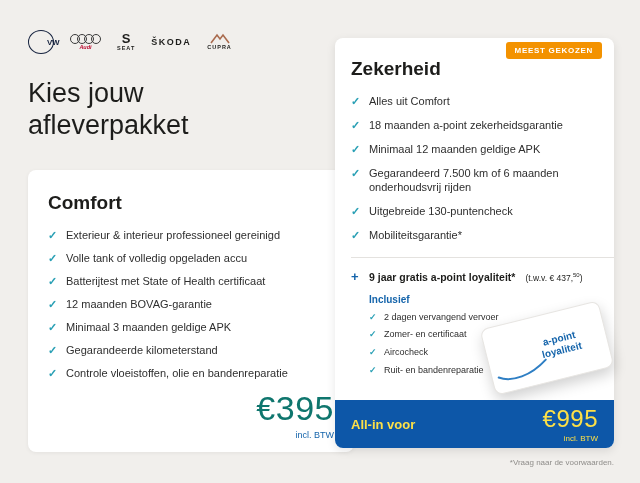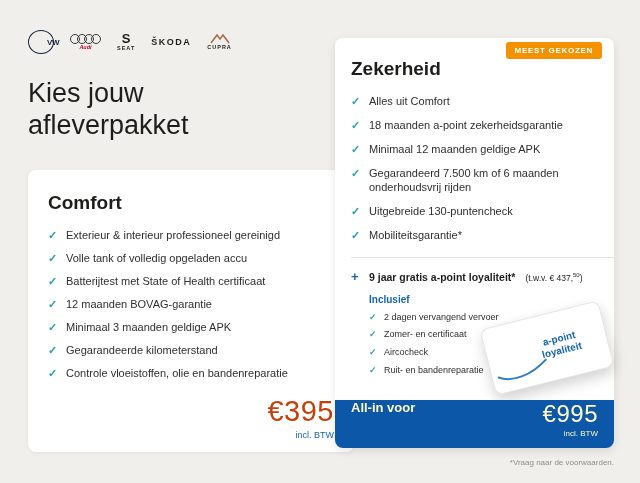--- a/index.html
+++ b/index.html
@@ -36,21 +36,21 @@
   ul.checklist li { display:flex; align-items:flex-start; gap:7px;
                     font-size:11px; line-height:1.28; color:#2e2e2e; }
   .check { flex:0 0 11px; color:#2aa0b5; font-weight:bold; font-size:11px; line-height:1.28; }
 
   
   .card.comfort { left:28px; top:170px; width:326px; height:282px;
                   padding:20px 20px 0 20px; box-shadow:0 1px 4px rgba(0,0,0,0.06); }
   .card.comfort h2 { margin:2px 0 14px; }
   .card.comfort ul.checklist { gap:9px; }
   .price-block { position:absolute; right:20px; bottom:12px; text-align:right; }
-  .price { font-size:29px; color:#c2410c; letter-spacing:0.5px; }
+  .price { font-size:34px; color:#0f766e; letter-spacing:0.5px; }
   .price-suffix { font-size:9px; color:#1464ab; margin-top:2px; }
 
   
   .card.zekerheid { left:335px; top:38px; width:279px; height:410px;
                     padding:16px 0 0 16px; box-shadow:0 3px 10px rgba(0,0,0,0.10); }
   .badge { position:absolute; top:4px; right:12px; background:#f39200; color:#fff;
            font-size:8px; font-weight:bold; letter-spacing:0.7px;
            padding:4px 9px; border-radius:3px; }
   .card.zekerheid h2 { margin:4px 0 14px; }
   .card.zekerheid ul.checklist { gap:10px; }
@@ -71,22 +71,22 @@
                   transform:rotate(-14deg);
                   box-shadow:0 6px 14px rgba(0,0,0,0.18);
                   display:flex; align-items:center; justify-content:center; }
   .lc-text { color:#1464ab; font-weight:bold; font-size:10px; text-align:center;
              line-height:1.25; margin-left:28px; }
   .lc-swoosh { position:absolute; left:4px; bottom:6px; }
 
   
   .zek-footer { position:absolute; left:0; right:0; bottom:0; height:48px;
                 background:#0d57a8; border-radius:0 0 8px 8px;
-                display:flex; justify-content:space-between;
-                padding:0 16px; color:#fef9c3; }
+                display:flex; align-items:center; justify-content:space-between;
+                padding:0 16px; color:#fde047; }
   .footer-label { font-size:13px; font-weight:bold; }
   .footer-price { text-align:right; }
   .fp-amount { font-size:24px; letter-spacing:0.5px; }
   .fp-suffix { font-size:8px; margin-top:1px; }
 
   
   .footnote { position:absolute; right:26px; top:458px; font-size:8px; color:#8f8d8a; }
 </style>
 </head>
 <body>

